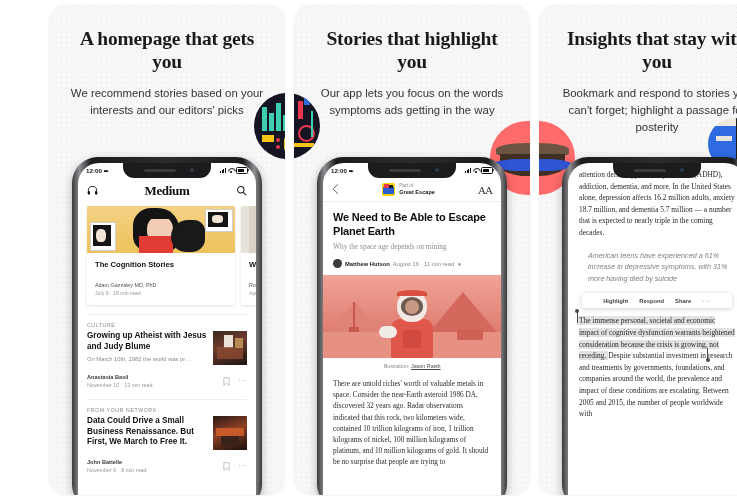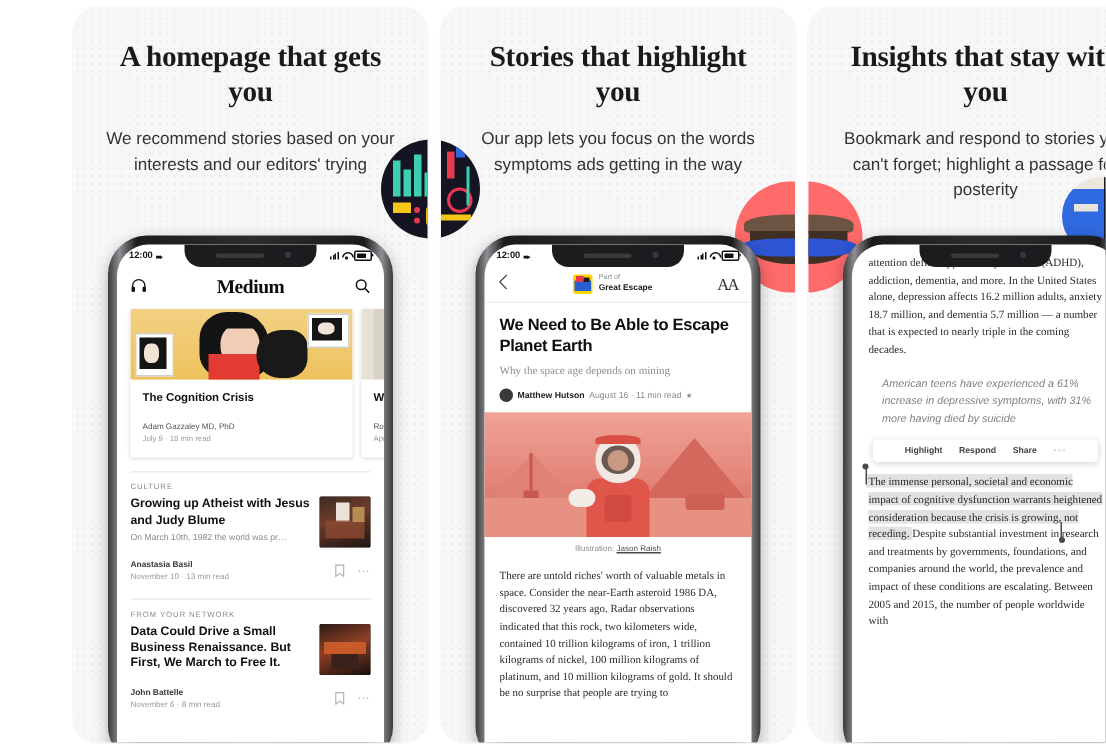--- a/index.html
+++ b/index.html
@@ -220,21 +220,21 @@
   .hstem{position:absolute;width:1px;background:#4a4a4a;}
   .selwrap{position:relative;}
 </style>
 </head>
 <body>
 
 <div class="stage">
 
   <div class="panel p1">
     <div class="headline">A homepage that gets you</div>
-    <div class="subhead">We recommend stories based on your interests and our editors' trying</div>
+    <div class="subhead">We recommend stories based on your interests and our editors' picks</div>
 
     <div class="deco deco-pixel">
       <i class="b" style="left:8px;top:14px;width:5px;height:24px;"></i>
       <i class="b" style="left:15px;top:20px;width:5px;height:18px;"></i>
       <i class="b" style="left:22px;top:10px;width:5px;height:28px;"></i>
       <i class="b" style="left:29px;top:22px;width:5px;height:16px;"></i>
 
       <i class="y" style="left:30px;top:44px;width:16px;height:14px;border-radius:3px;"></i>
       <i class="y" style="left:8px;top:42px;width:12px;height:7px;"></i>
       <i class="r" style="left:22px;top:45px;width:4px;height:4px;border-radius:50%;"></i>
@@ -294,21 +294,21 @@
                 <div style="position:absolute;left:52px;top:30px;width:34px;height:18px;background:#e23b33;"></div>
                 <div style="position:absolute;left:84px;top:14px;width:34px;height:32px;background:#191919;border-radius:50% 34% 40% 46%;"></div>
                 <div style="position:absolute;left:3px;top:16px;width:24px;height:27px;background:#fff;border:1px solid #cfcfcf;"></div>
                 <div style="position:absolute;left:6px;top:19px;width:18px;height:21px;background:#151515;"></div>
                 <div style="position:absolute;left:9px;top:23px;width:10px;height:13px;background:#f2e4d5;border-radius:40%;"></div>
                 <div style="position:absolute;left:118px;top:3px;width:26px;height:21px;background:#fff;border:1px solid #cfcfcf;"></div>
                 <div style="position:absolute;left:121px;top:6px;width:20px;height:15px;background:#151515;"></div>
                 <div style="position:absolute;left:125px;top:9px;width:11px;height:8px;background:#f2e4d5;border-radius:40%;"></div>
               </div>
               <div class="feat-body">
-                <div class="feat-title">The Cognition Crisis</div>
+                <div class="feat-title">The Cognition Stories</div>
                 <div class="feat-author">Adam Gazzaley MD, PhD</div>
                 <div class="feat-meta">July 9 · 18 min read</div>
               </div>
             </div>
             <div class="featcard second">
               <div class="feat-img alt">
                 <div style="position:absolute;left:8px;top:0;width:30px;height:47px;background:#d9d3c7;"></div>
               </div>
               <div class="feat-body">
                 <div class="feat-title">Wh</div>

